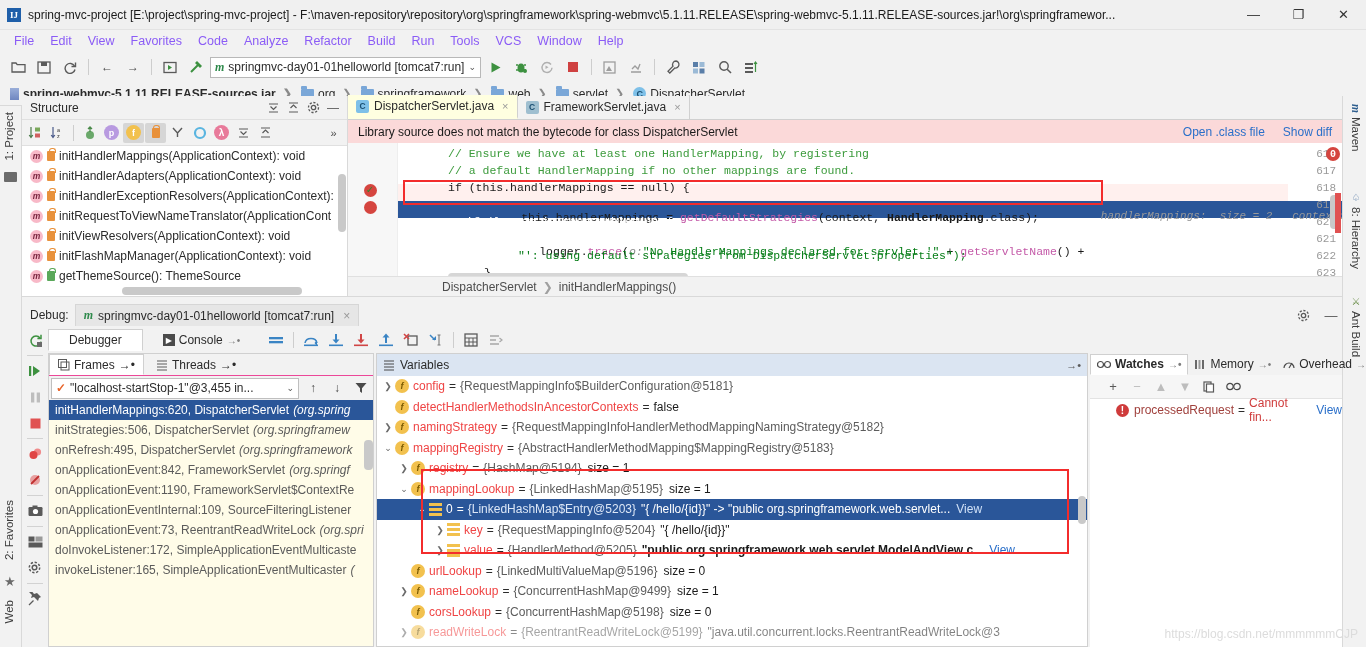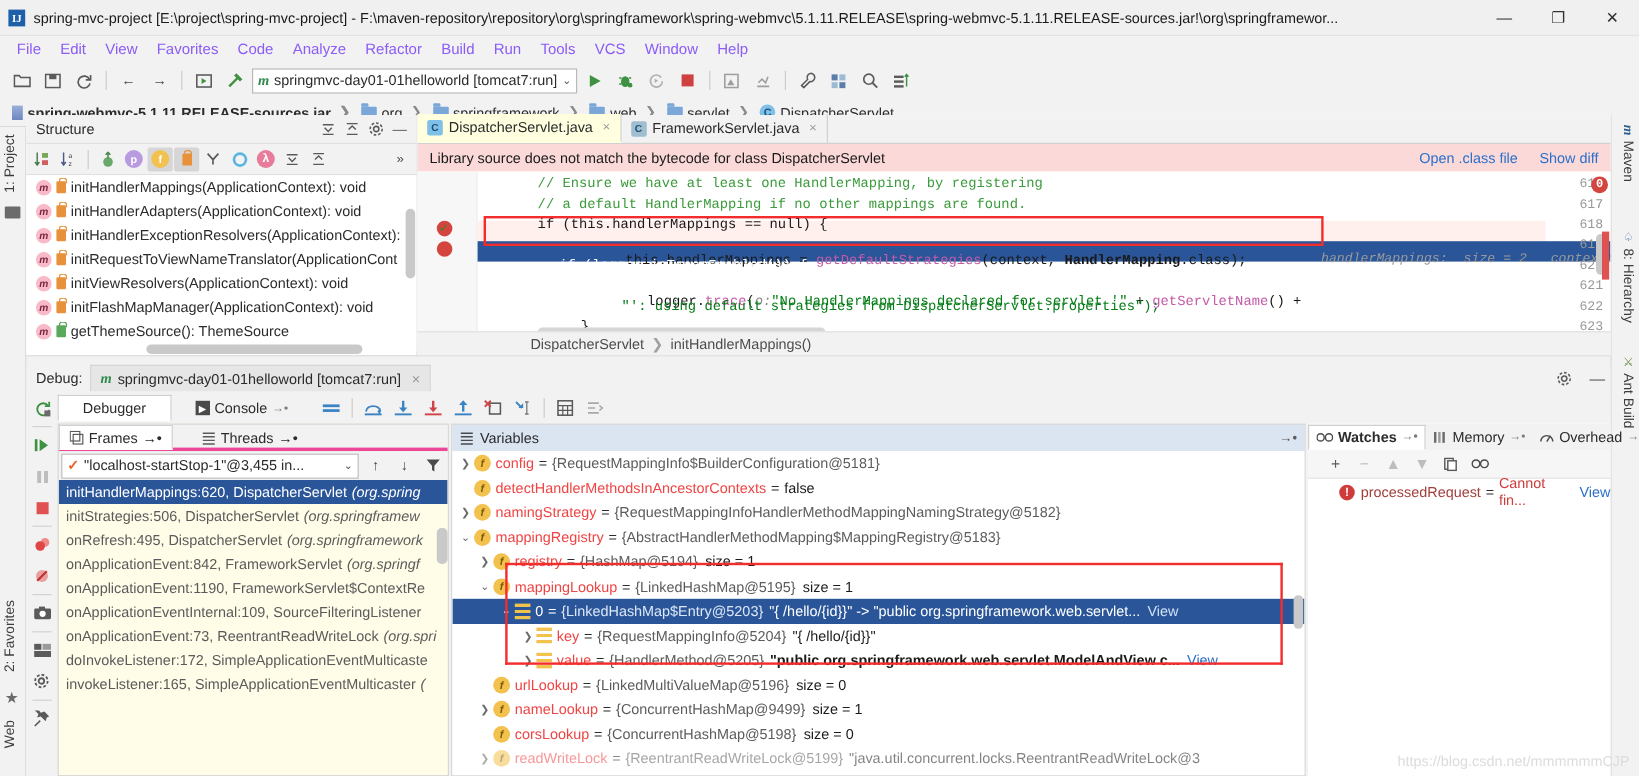--- a/index.html
+++ b/index.html
@@ -158,22 +158,22 @@
      display:flex; align-items:center; }
   .subtab { height:22px; display:flex; align-items:center; gap:4px; padding:0 20px; font-size:12px; }
   .subtab.active { background:#fff; border:1px solid #d0d0d0; border-bottom:1px solid #fff; }
   .subtab .pin { color:#7d7d7d; font-size:10px; }
   .dt-tools { display:flex; align-items:center; gap:1px; margin-left:4px;}
   .dtb { width:24px; height:22px; display:flex; align-items:center; justify-content:center; }
 
   
   .frames { position:absolute; left:26px; top:26px; width:326px; height:294px;
      background:#fffce8; border:1px solid #d0d0d0; }
-  .ftab-row { height:22px; background:#f2f2f2; display:flex; align-items:flex-start; gap:16px;
-     border-bottom:3px solid #ec4899;}
+  .ftab-row { height:22px; background:#f2f2f2; display:flex; align-items:flex-end; gap:4px;
+     border-bottom:1px solid #ec4899;}
   .ftab { height:21px; display:flex; align-items:center; gap:4px; padding:0 8px; font-size:12px;}
   .ftab.active { background:#fff; border:1px solid #d0d0d0; border-bottom:1px solid #fff; }
   .thread-sel { height:24px; display:flex; align-items:center; background:#f2f2f2;
      padding:0 2px; gap:4px; }
   .thread-box { flex:1; height:21px; background:#fff; border:1px solid #bfbfbf;
      display:flex; align-items:center; gap:4px; padding:0 4px; font-size:12px; }
   .thread-box .chk { color:#e8642a; font-size:12px; font-weight:bold; }
   .tsb { width:20px; height:20px; display:flex; align-items:center; justify-content:center;
      color:#4a4a4a; font-size:12px; }
   .frame-list { height:245px; background:#fffce8; overflow:hidden; }

